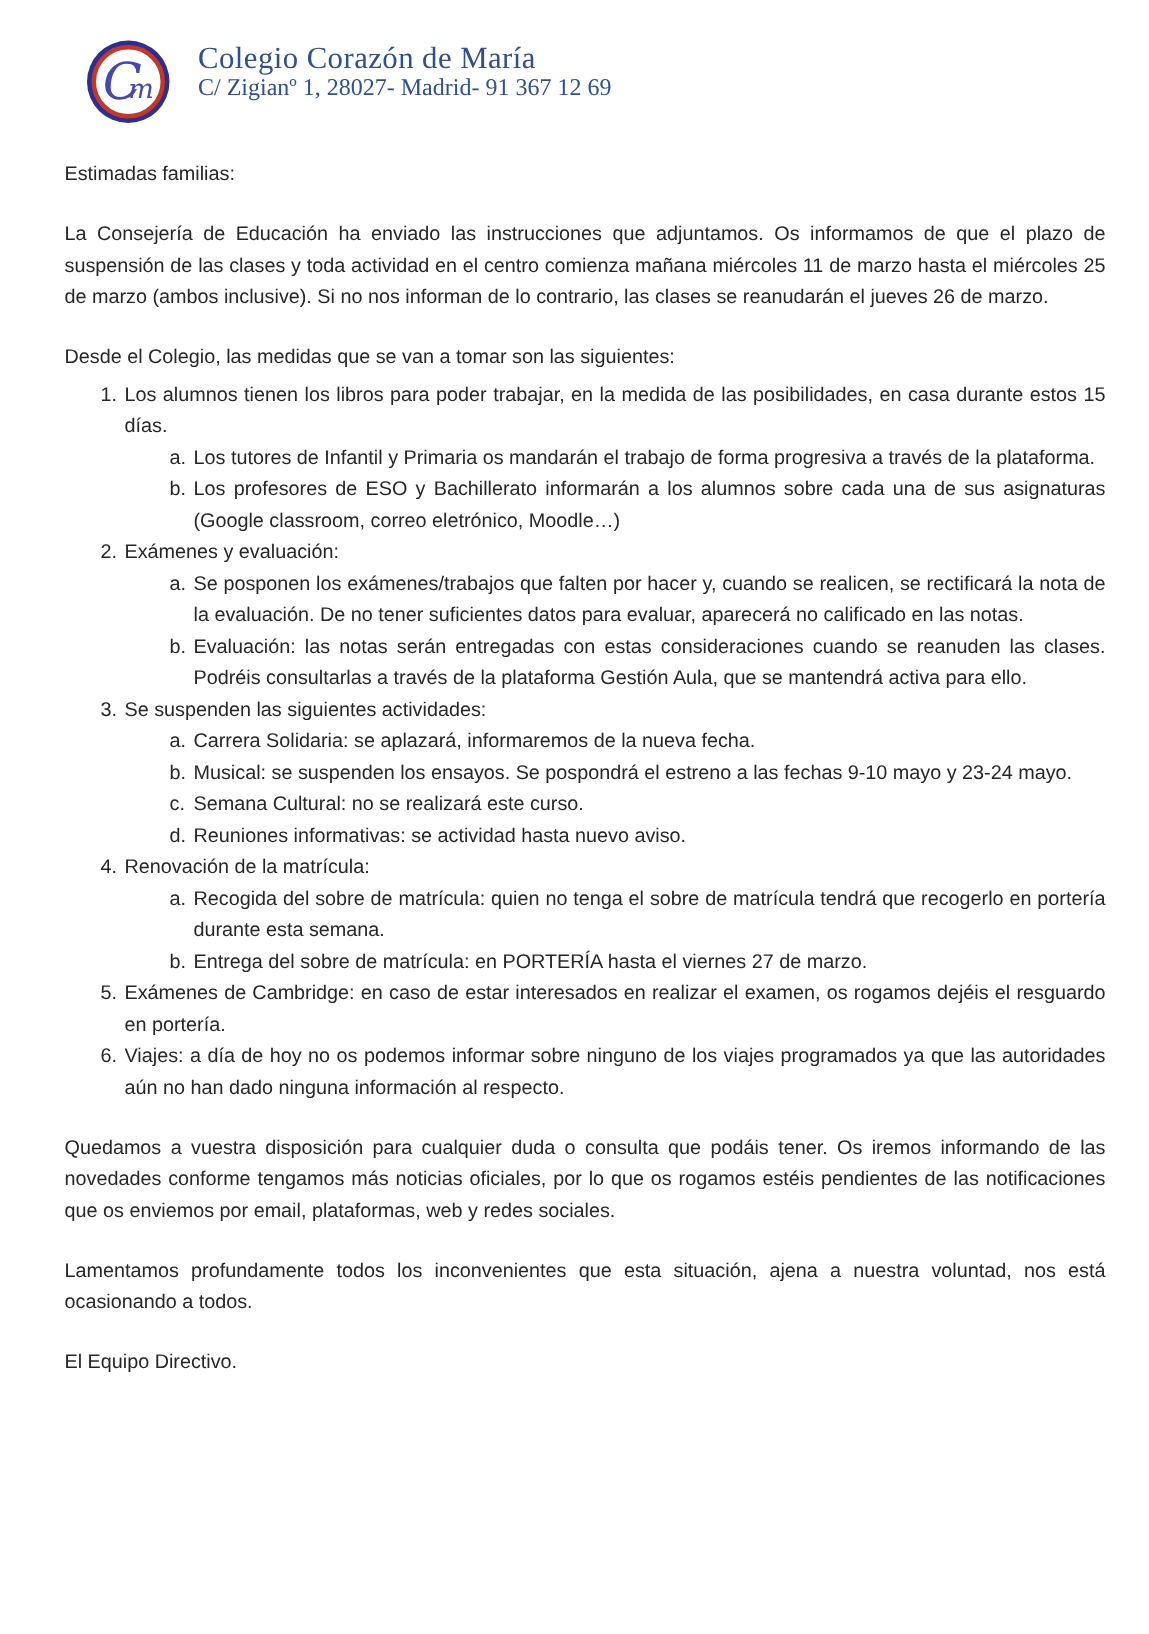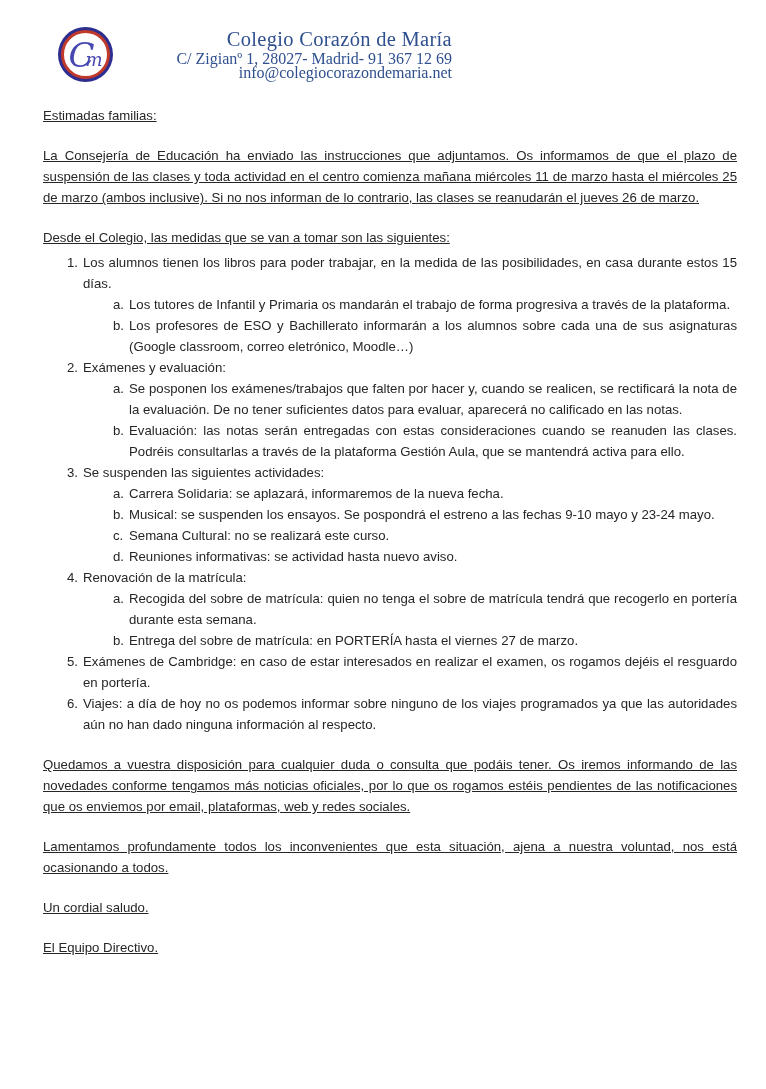--- a/index.html
+++ b/index.html
@@ -53,42 +53,42 @@
     line-height: 1;
     display: flex;
     align-items: center;
   }
   .logo-c { font-size: 34px; }
   .logo-m { font-size: 18px; margin-left: -9px; margin-top: 10px; }
 
   .header-text {
     margin-left: 19px;
     width: 320px;
-    text-align: right;
+    text-align: left;
     font-family: "Liberation Serif", serif;
     color: #2f4f8f;
   }
   .school-name {
     font-size: 20.5px;
     line-height: 26px;
     letter-spacing: 0.3px;
   }
   .address-line {
     font-size: 16px;
     line-height: 13.5px;
   }
 
   
   .letter {
     margin-top: 23px;
     font-size: 13.2px;
     line-height: 21px;
     text-align: justify;
   }
-  .para { margin-bottom: 19px; text-decoration: underline; }
+  .para { margin-bottom: 19px; }
   .intro { margin-bottom: 4px; }
   .list { margin-bottom: 19px; }
   .li { display: flex; }
   .li .num { flex: 0 0 16px; }
   .li .txt { flex: 1 1 auto; text-align: justify; }
   .l1 { margin-left: 24px; }
   .l2 { margin-left: 70px; }
   .closing { margin-bottom: 19px; }
   .signature { margin-bottom: 0; }
 </style>
@@ -102,21 +102,20 @@
       <div class="logo-mid">
         <span class="logo-monogram">
             <span class="logo-c">C</span>
             <span class="logo-m">m</span>
           </span>
       </div>
     </div>
     <div class="header-text">
       <div class="school-name">Colegio Corazón de María</div>
       <div class="address-line">C/ Zigianº 1,  28027- Madrid- 91 367 12 69</div>
-      <div class="address-line">info@colegiocorazondemaria.net</div>
     </div>
   </header>
 
   <main class="letter">
 
     <p class="para">Estimadas familias:</p>
 
     <p class="para">La Consejería de Educación ha enviado las instrucciones que adjuntamos. Os informamos de que el plazo de suspensión de las clases y toda actividad en el centro comienza mañana miércoles 11 de marzo hasta el miércoles 25 de marzo (ambos inclusive). Si no nos informan de lo contrario, las clases se reanudarán el jueves 26 de marzo.</p>
 
     <p class="para intro">Desde el Colegio, las medidas que se van a tomar son las siguientes:</p>
@@ -192,19 +191,18 @@
         <span class="num">6.</span>
         <div class="txt">Viajes: a día de hoy no os podemos informar sobre ninguno de los viajes programados ya que las autoridades aún no han dado ninguna información al respecto.</div>
       </div>
 
     </div>
 
     <p class="para">Quedamos a vuestra disposición para cualquier duda o consulta que podáis tener. Os iremos informando de las novedades conforme tengamos más noticias oficiales, por lo que os rogamos estéis pendientes de las notificaciones que os enviemos por email, plataformas, web y redes sociales.</p>
 
     <p class="para">Lamentamos profundamente todos los inconvenientes que esta situación, ajena a nuestra voluntad, nos está ocasionando a todos.</p>
 
-    <p class="para closing">Un cordial saludo.</p>
 
     <p class="para signature">El Equipo Directivo.</p>
 
   </main>
 
 </div>
 
 </body></html>

